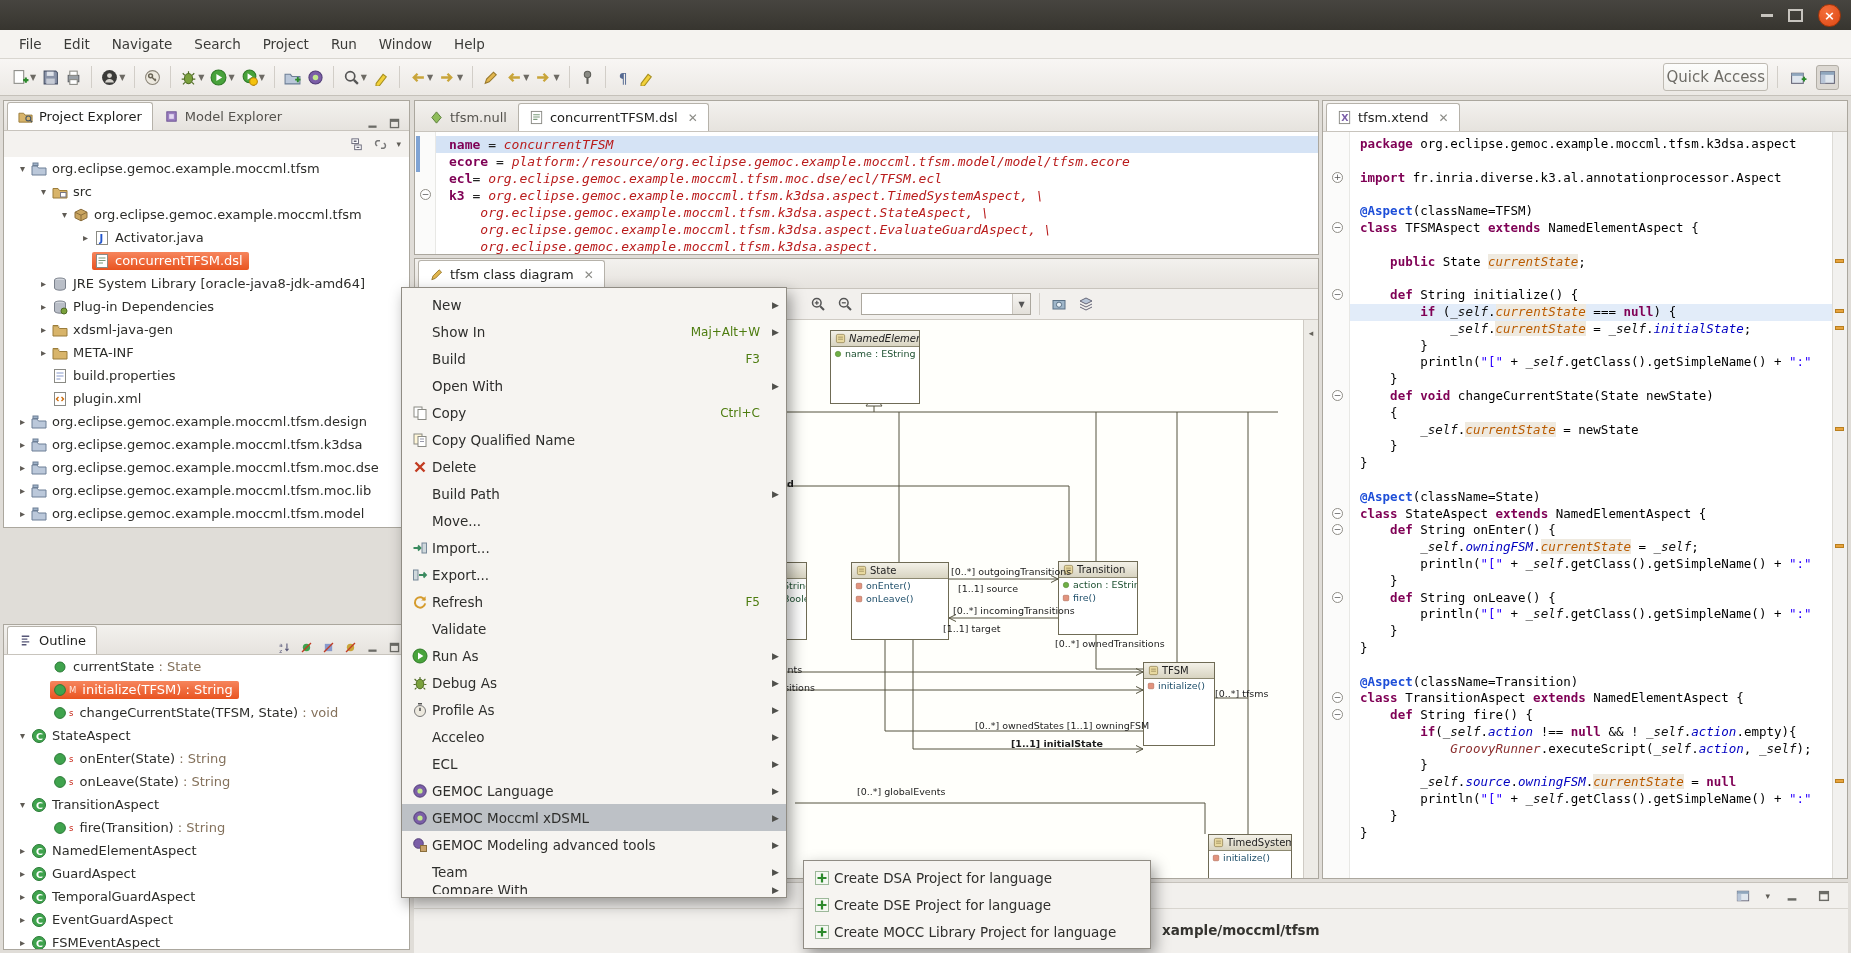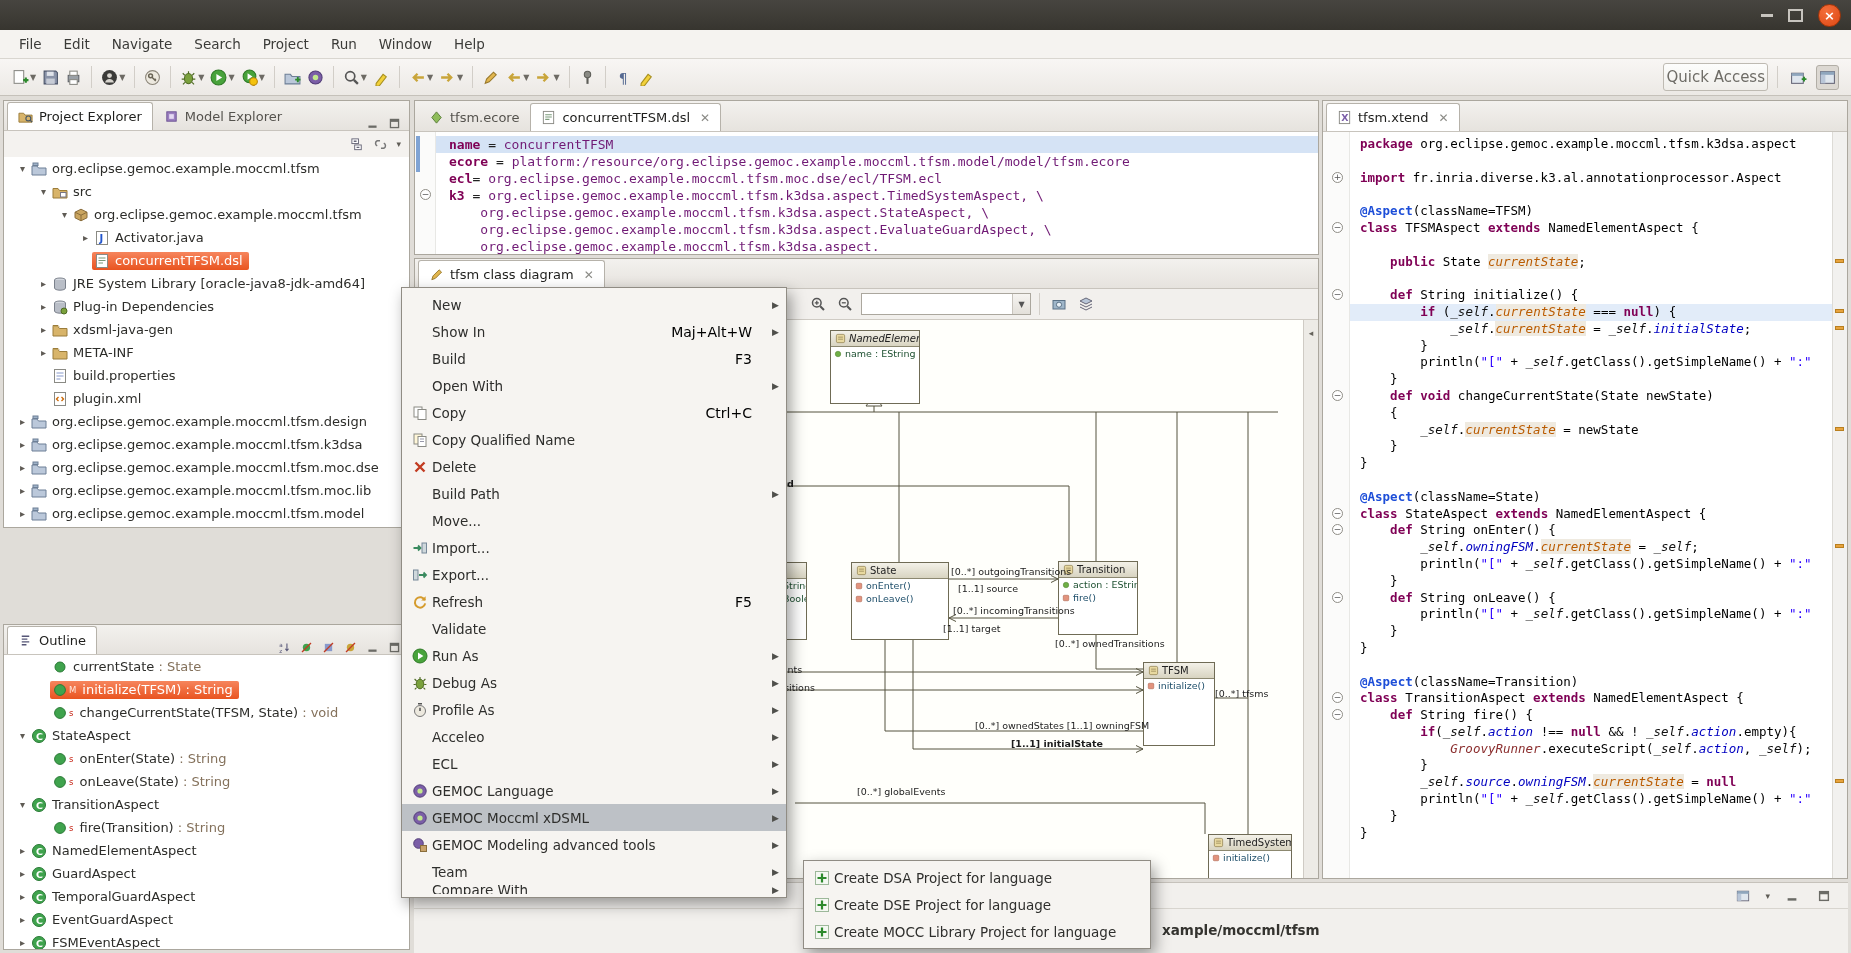--- a/index.html
+++ b/index.html
@@ -66,21 +66,21 @@
             white-space:pre;overflow:hidden;padding-top:4px}
   .cline{position:relative}
   .fold{position:absolute;width:11px;height:11px;border:1px solid #8f8d86;border-radius:50%;background:#fff;
         color:#555;font-size:9px;line-height:9px;text-align:center;box-sizing:border-box}
   .qdiff{position:absolute;left:1px;top:4px;width:4px;height:36px;background:#7FA3D4}
   
   .dsl .codearea{font-size:13px;line-height:17px;padding-left:13px}
   .dsl .cline{height:17px}
   .dsl .cline.hl{background:#D5E3F5;margin-left:-13px;padding-left:13px}
   .dsl .k{color:#7F0055;font-weight:bold}
-  .dsl .v{color:#701a75;}
+  .dsl .v{color:#b91c1c;font-style:italic}
   .dsl .p{color:#222}
   
   .xt .codearea{font-size:12.5px;line-height:16.8px;padding-left:10px}
   .xt .cline{height:16.8px}
   .xt .cline.hl{background:#E2ECF9;margin-left:-10px;padding-left:10px}
   .xt .k{color:#7F0055;font-weight:bold}
   .xt .a{color:#1d4ed8;font-weight:bold}
   .xt .s{color:#2A00FF}
   .xt .p{color:#000}
   .xt .i{font-style:italic;color:#111}
@@ -116,21 +116,21 @@
   .dlabel.dia::before{content:"◆";font-size:8px;margin-right:3px;color:#111}
   
   .cmenu{position:absolute;background:#F6F4F1;border:1px solid #908C84;box-shadow:4px 6px 14px rgba(0,0,0,.38);
          padding:3px 0;font-size:13.5px;color:#2e2e2c;z-index:200}
   .mitem{height:27px;display:flex;align-items:center;padding:0 7px 0 5px}
   .mitem.hl{background:#BDC1C6}
   .mitem.partial{height:9px;overflow:hidden}
   .mico{width:25px;flex:none;display:flex;justify-content:center}
   .mico svg{width:16px;height:16px}
   .mspace{flex:1}
-  .maccel{color:#000000;margin-right:16px;font-size:14px}
+  .maccel{color:#4d7c0f;margin-right:8px;font-size:12px}
   .msub{width:11px;color:#4f4f4b;font-size:9px;text-align:right}
   
   .bstrip{display:flex;justify-content:flex-end;align-items:center;gap:12px;padding-right:14px;
           background:#F2F0ED;border-top:1px solid #C6C2BB;box-sizing:border-box}
   .bstrip svg{width:14px;height:14px}
   .statusbar{background:#F2F0ED;border-top:1px solid #D8D5CF;box-sizing:border-box}
   .spath{position:absolute;left:748px;top:13px;font-weight:bold;font-size:13.5px;color:#34332F}
 </style>
 </head>
 <body>
@@ -853,21 +853,21 @@
 </div>
 
 <div class="panel dsl" id="dsl-panel" style="left:414px;top:100px;width:905px;height:155px">
   <div class="ptabs" id="dsl-tabs" style="height:30px">
       <div class="ptab ">
        <span>
           <svg viewBox="0 0 16 16" xmlns="http://www.w3.org/2000/svg">
             <path d="M8 2l5 6-5 6-5-6z" fill="#8FBC5A" stroke="#5A7D3A"></path>
           </svg>
         </span>
-       <span>tfsm.ecore</span>
+       <span>tfsm.null</span>
 
      </div>
       <div class="ptab active">
        <span>
           <svg viewBox="0 0 16 16" xmlns="http://www.w3.org/2000/svg">
             <rect x="2.5" y="1.5" width="11" height="13" fill="#fff" stroke="#8a8a84"></rect>
             <path d="M4.5 5h7M4.5 7.5h7M4.5 10h4.5" stroke="#7a9a7a" stroke-width="1.2"></path>
           </svg>
         </span>
        <span>concurrentTFSM.dsl</span>

